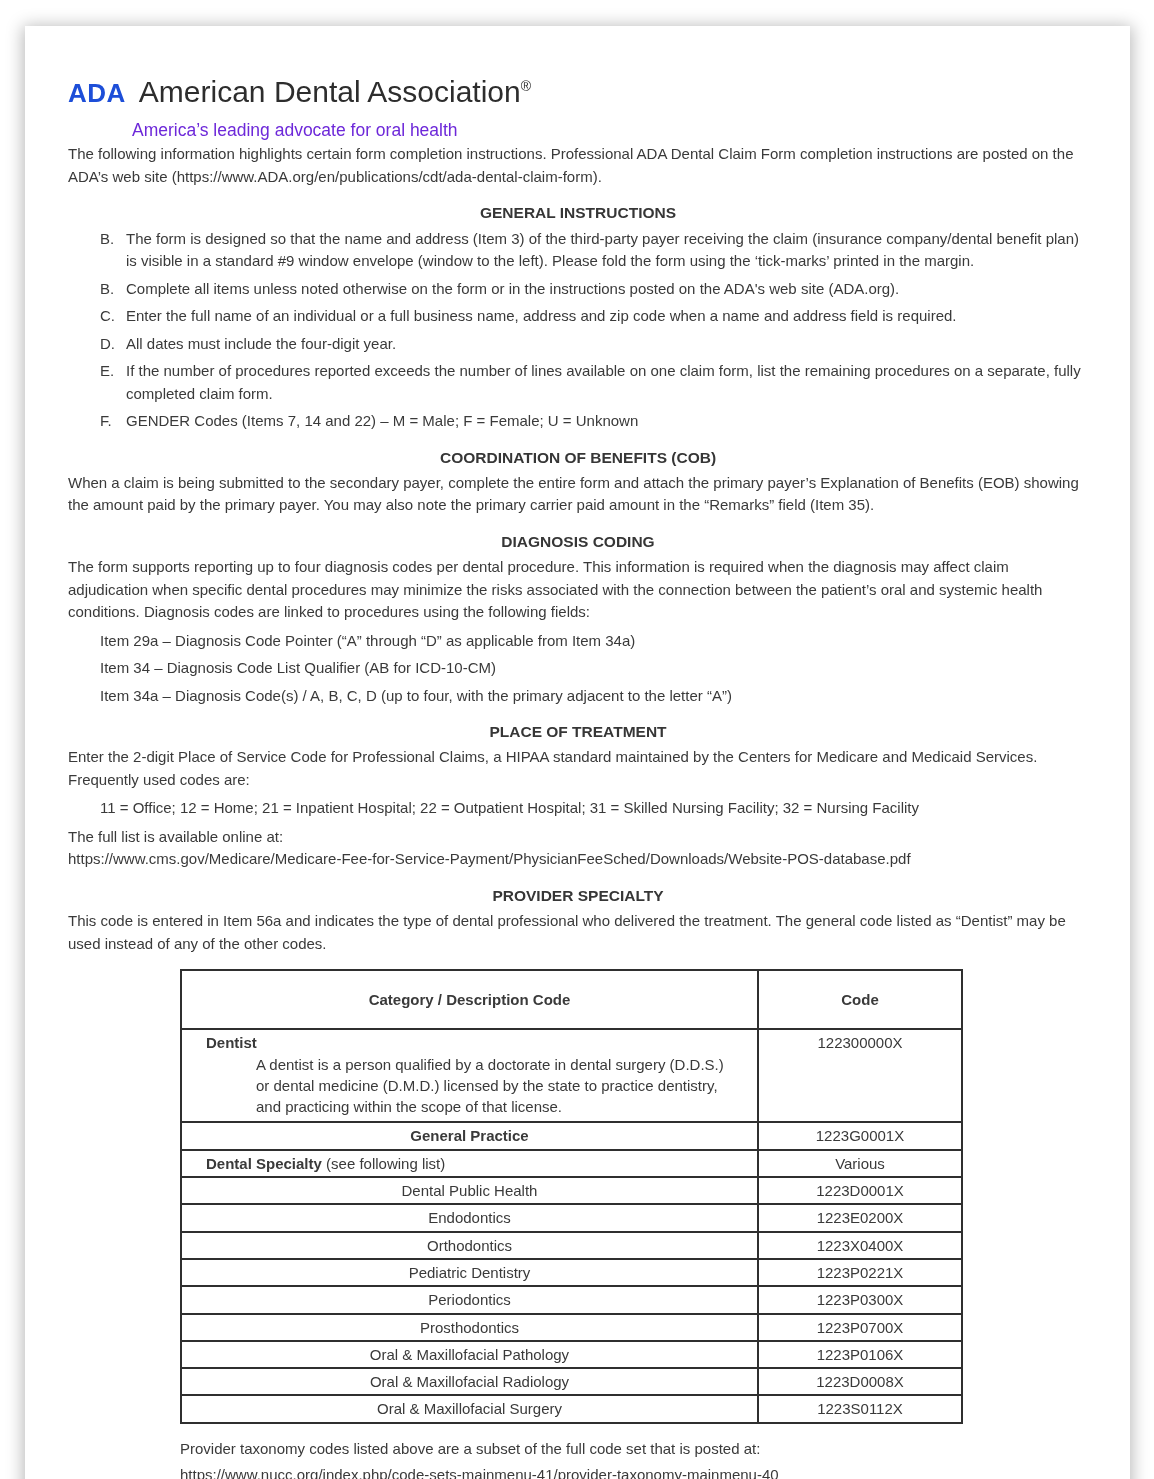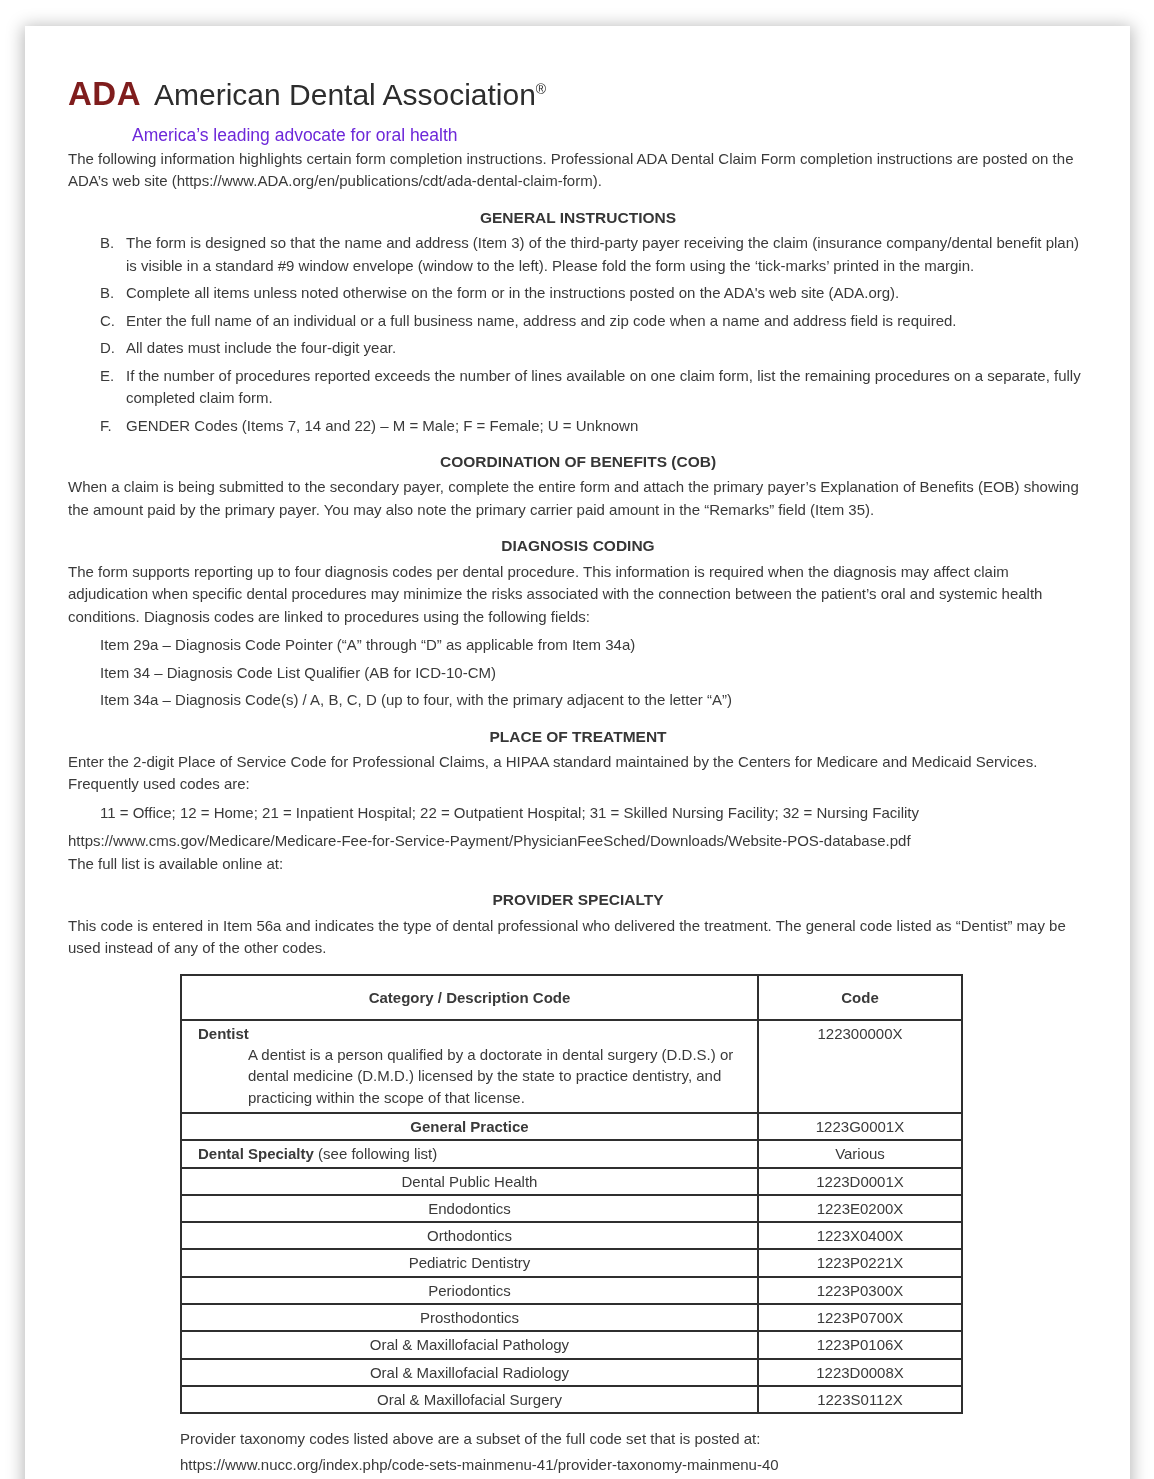--- a/index.html
+++ b/index.html
@@ -22,24 +22,24 @@
     padding: 43px 42px 30px 43px;
     color: #3a3a3a;
   }
   
   .logo-row {
     display: flex;
     align-items: baseline;
     gap: 13px;
   }
   .logo-ada {
-    font-size: 33px;
+    font-size: 26px;
     font-weight: bold;
     letter-spacing: 0.5px;
-    color: #7f1d1d;
+    color: #1d4ed8;
   }
   .logo-name {
     font-size: 30px;
     color: #2d2d2d;
   }
   .logo-reg {
     font-size: 14px;
     vertical-align: super;
     color: #2d2d2d;
   }
@@ -85,26 +85,26 @@
   table.spec-table {
     border-collapse: collapse;
     width: 783px;
     margin: 14px 0 0 112px;
     font-size: 15px;
     line-height: 1.42;
     color: #3a3a3a;
   }
   .spec-table th, .spec-table td {
     border: 2px solid #2f2f2f;
-    padding: 2px 16px;
+    padding: 2px 24px;
   }
   .spec-table th {
     font-weight: bold;
     text-align: center;
-    padding: 11px 8px;
+    padding: 18px 8px;
   }
   .col-code { width: 186px; }
   .cell-center { text-align: center; border-radius: 11px; }
   .cell-code {
     text-align: center;
     vertical-align: middle;
   }
   .v-top { vertical-align: top; }
   .bold { font-weight: bold; }
   .dentist-desc {
@@ -173,22 +173,22 @@
       <div class="sub-item">Item 29a – Diagnosis Code Pointer (“A” through “D” as applicable from Item 34a)</div>
       <div class="sub-item">Item 34 – Diagnosis Code List Qualifier (AB for ICD-10-CM)</div>
       <div class="sub-item">Item 34a – Diagnosis Code(s) / A, B, C, D (up to four, with the primary adjacent to the letter “A”)</div>
     </div>
   </div>
 
   <div>
     <h2 class="section-title">PLACE OF TREATMENT</h2>
     <p class="para">Enter the 2-digit Place of Service Code for Professional Claims, a HIPAA standard maintained by the Centers for Medicare and Medicaid Services. Frequently used codes are:</p>
     <div class="codes-line">11 = Office; 12 = Home; 21 = Inpatient Hospital; 22 = Outpatient Hospital; 31 = Skilled Nursing Facility; 32 = Nursing Facility</div>
+    <p class="para">The full list is available online at:</p>
     <p class="para">https://www.cms.gov/Medicare/Medicare-Fee-for-Service-Payment/PhysicianFeeSched/Downloads/Website-POS-database.pdf</p>
-    <p class="para">The full list is available online at:</p>
   </div>
 
   <div>
     <h2 class="section-title">PROVIDER SPECIALTY</h2>
     <p class="para">This code is entered in Item 56a and indicates the type of dental professional who delivered the treatment. The general code listed as “Dentist” may be used instead of any of the other codes.</p>
   </div>
 
   <table class="spec-table">
     <thead>
       <tr>

